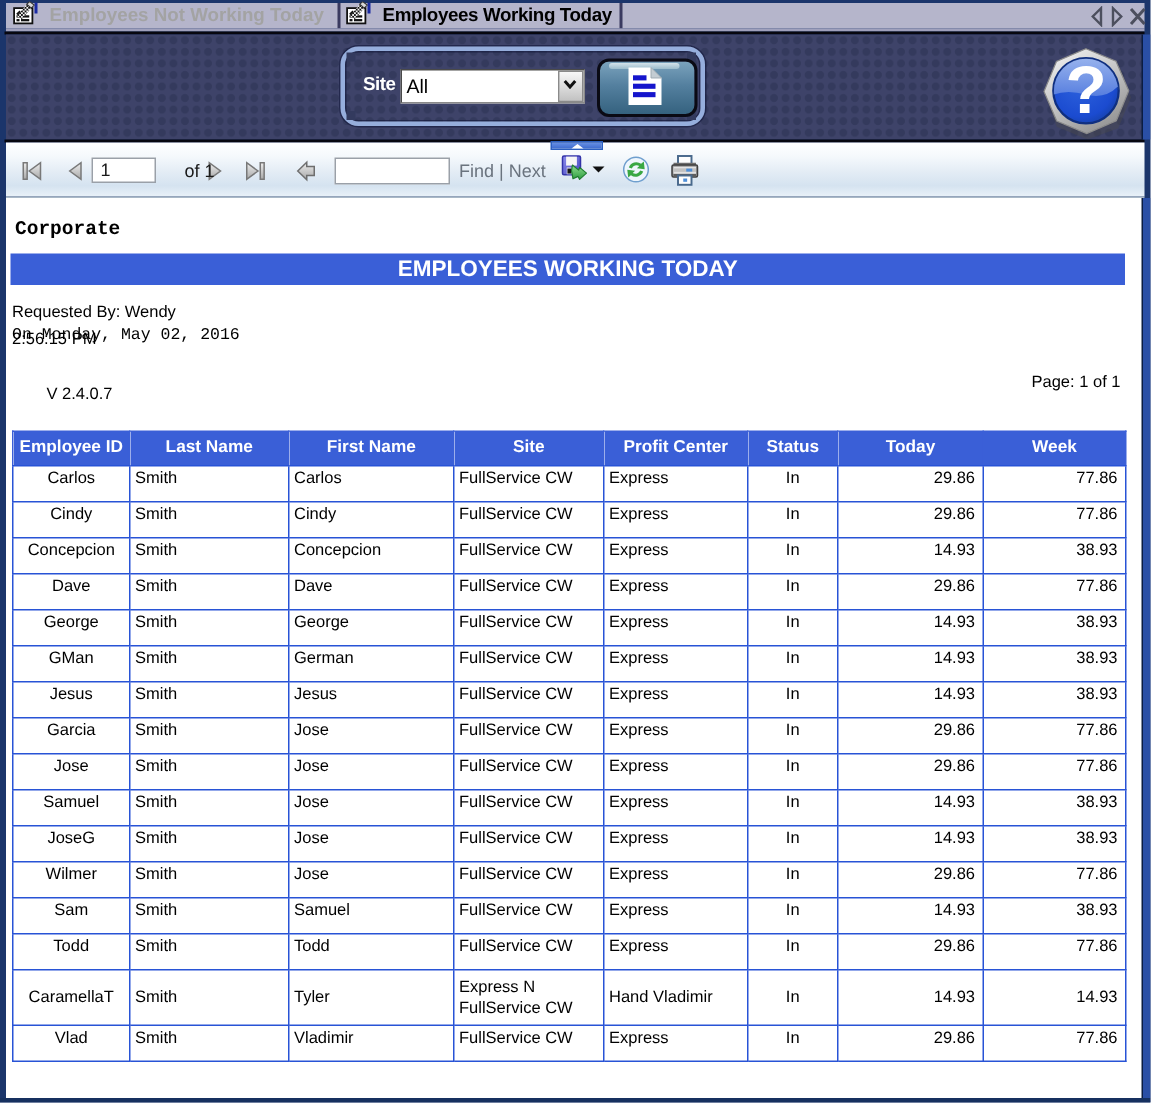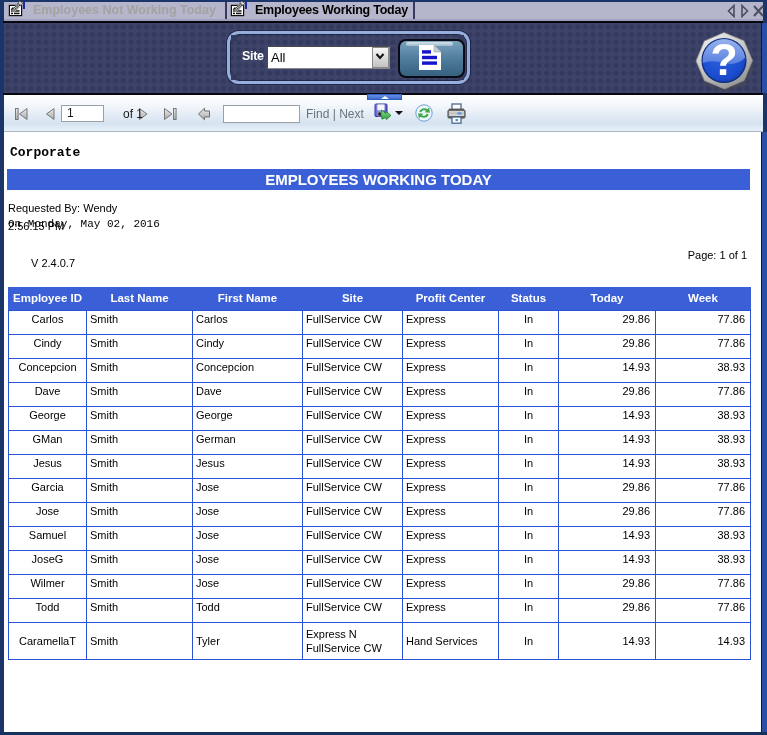--- a/index.html
+++ b/index.html
@@ -368,36 +368,56 @@
         <td class="cc">Wilmer</td>
         <td class="cl">Smith</td>
         <td class="cl">Jose</td>
         <td class="cl">FullService CW</td>
         <td class="cl">Express</td>
         <td class="cc">In</td>
         <td class="cr">29.86</td>
         <td class="cr">77.86</td>
       </tr>
     <tr>
+        <td class="cc">Sam</td>
+        <td class="cl">Smith</td>
+        <td class="cl">Samuel</td>
+        <td class="cl">FullService CW</td>
+        <td class="cl">Express</td>
+        <td class="cc">In</td>
+        <td class="cr">14.93</td>
+        <td class="cr">38.93</td>
+      </tr>
+    <tr>
         <td class="cc">Todd</td>
         <td class="cl">Smith</td>
         <td class="cl">Todd</td>
         <td class="cl">FullService CW</td>
         <td class="cl">Express</td>
         <td class="cc">In</td>
         <td class="cr">29.86</td>
         <td class="cr">77.86</td>
       </tr>
     <tr class="tall">
         <td class="cc">CaramellaT</td>
         <td class="cl">Smith</td>
         <td class="cl">Tyler</td>
         <td class="cl" style="white-space:normal;line-height:14.5px;">Express N<br>FullService CW</td>
-        <td class="cl">Hand Services</td>
-        <td class="cc">In</td>
-        <td class="cr">14.93</td>
-        <td class="cr">14.93</td>
+        <td class="cl">Hand Vladimir</td>
+        <td class="cc">In</td>
+        <td class="cr">14.93</td>
+        <td class="cr">14.93</td>
+      </tr>
+    <tr>
+        <td class="cc">Vlad</td>
+        <td class="cl">Smith</td>
+        <td class="cl">Vladimir</td>
+        <td class="cl">FullService CW</td>
+        <td class="cl">Express</td>
+        <td class="cc">In</td>
+        <td class="cr">29.86</td>
+        <td class="cr">77.86</td>
       </tr>
   </tbody>
   </table>
   <div class="abs" id="bottomnavy"></div>
   <div class="abs rightedge" style="top:23px;height:70px;"></div>
   <div class="abs rightedge" style="top:132px;height:600px;"></div>
 
 </body></html>

